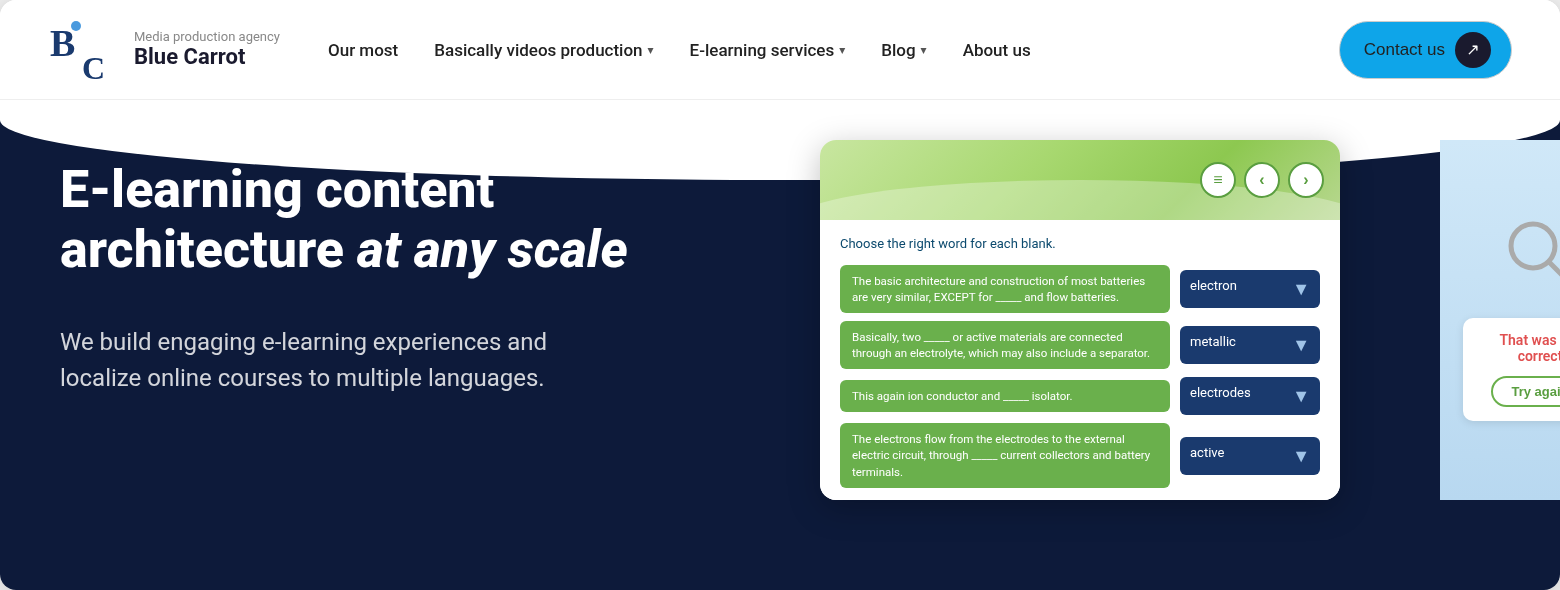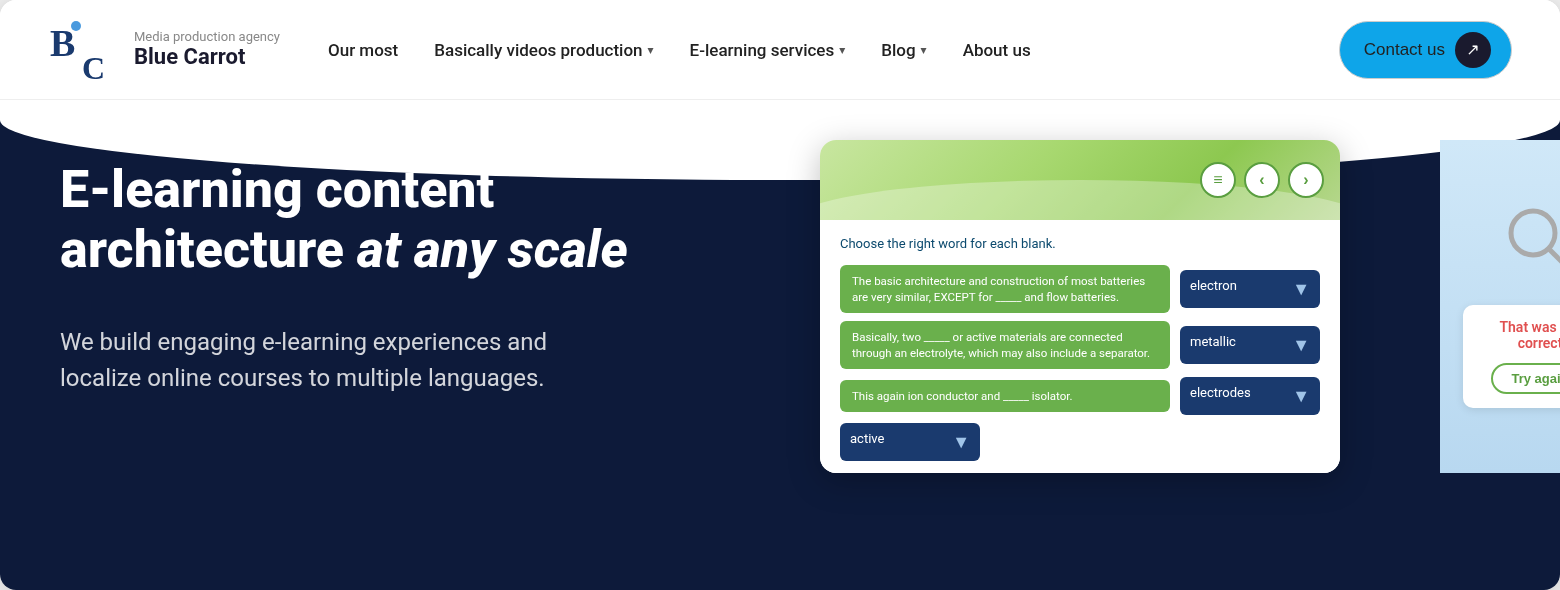--- a/index.html
+++ b/index.html
@@ -401,20 +401,21 @@
 
             <div class="widget-row">
               <div class="widget-question-text">This again ion conductor and _____ isolator.</div>
               <div class="widget-dropdown">
                 <span>electrodes</span>
                 <span class="dd-arrow">▼</span>
               </div>
             </div>
 
             <div class="widget-row">
+              <div class="widget-question-text">The electrons flow from the electrodes to the external electric circuit, through _____ current collectors and battery terminals.</div>
               <div class="widget-dropdown">
                 <span>active</span>
                 <span class="dd-arrow">▼</span>
               </div>
             </div>
 
           </div>
         </div>
       </div>
 

